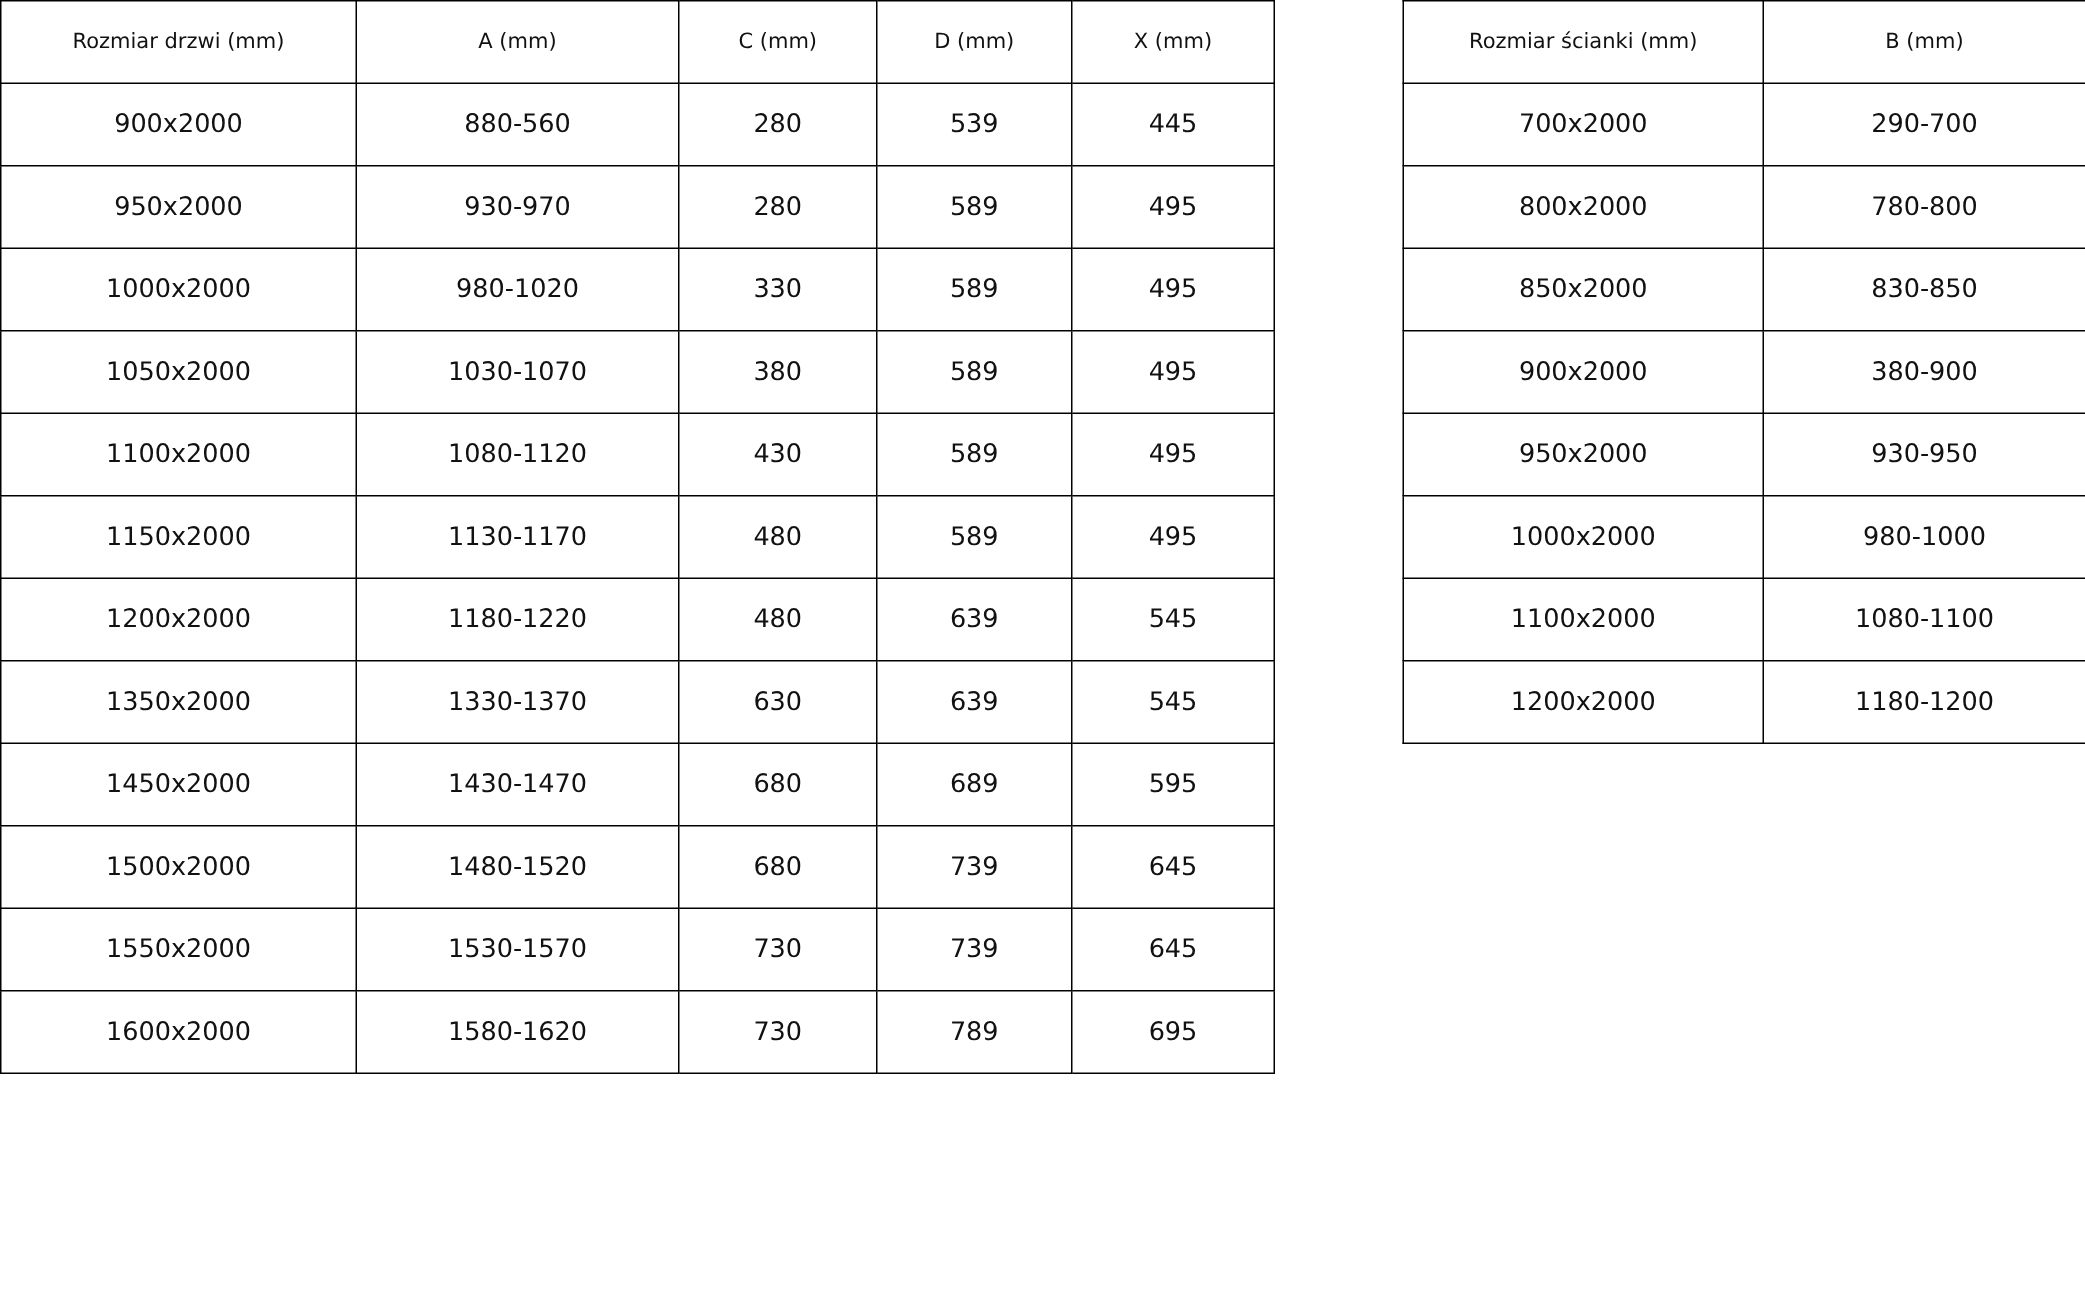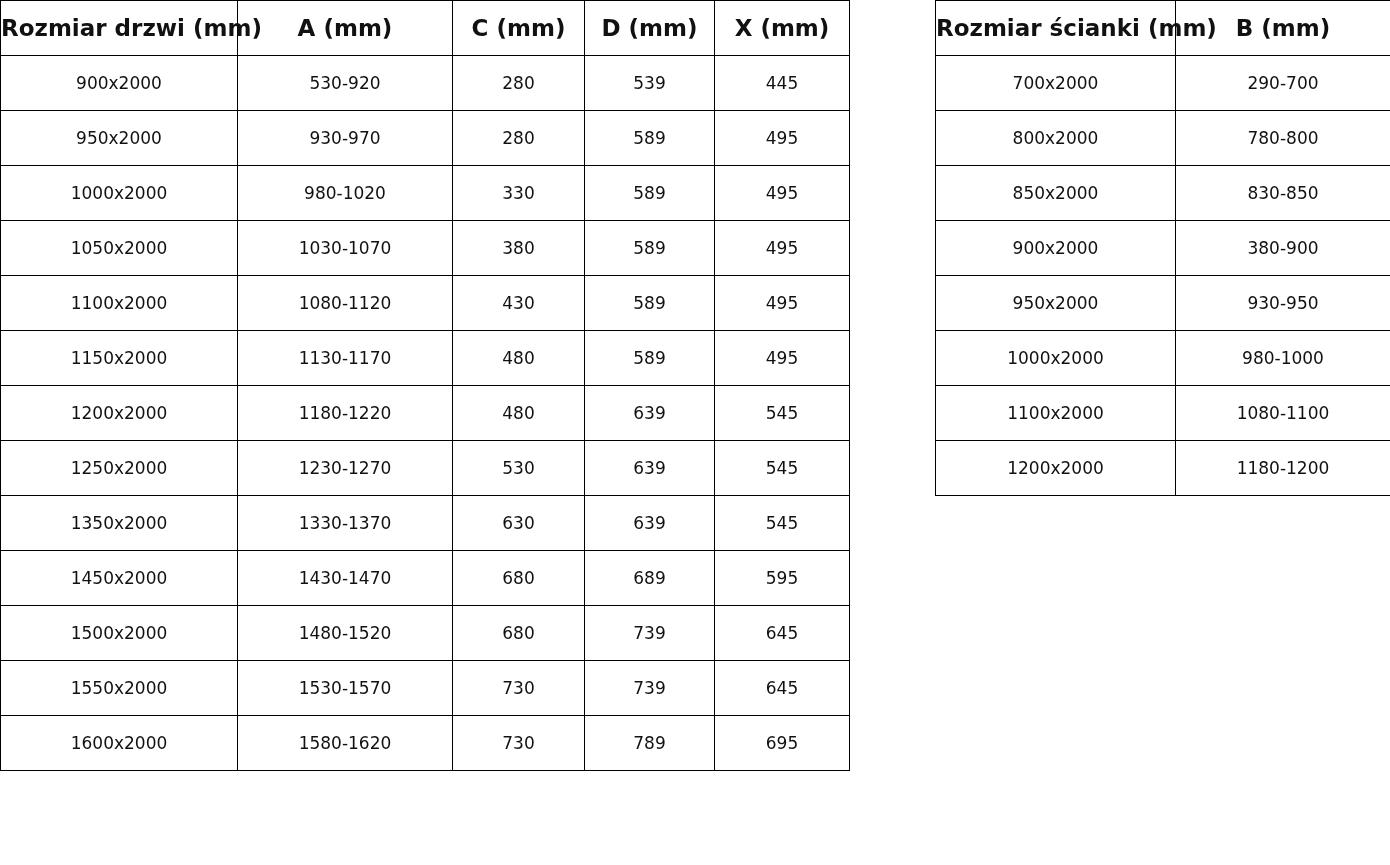--- a/index.html
+++ b/index.html
@@ -30,22 +30,22 @@
     vertical-align: middle;
     font-size: 17px;
     font-weight: normal;
     padding: 0;
     height: 54px;
     line-height: 54px;
     white-space: nowrap;
     color: #111111;
   }
   table.grid th {
-    font-weight: bold;
-    font-size: 23px;
+    font-weight: normal;
+    font-size: 14px;
     height: 54px;
     line-height: 54px;
   }
   
   #doors-table {
     position: absolute;
     left: 0px;
     top: 0px;
     width: 849px;
   }
@@ -83,21 +83,21 @@
         <th>Rozmiar drzwi (mm)</th>
         <th>A (mm)</th>
         <th>C (mm)</th>
         <th>D (mm)</th>
         <th>X (mm)</th>
       </tr>
     </thead>
     <tbody>
       <tr>
         <td>900x2000</td>
-        <td>530-920</td>
+        <td>880-560</td>
         <td>280</td>
         <td>539</td>
         <td>445</td>
       </tr>
       <tr>
         <td>950x2000</td>
         <td>930-970</td>
         <td>280</td>
         <td>589</td>
         <td>495</td>
@@ -127,27 +127,20 @@
         <td>1150x2000</td>
         <td>1130-1170</td>
         <td>480</td>
         <td>589</td>
         <td>495</td>
       </tr>
       <tr>
         <td>1200x2000</td>
         <td>1180-1220</td>
         <td>480</td>
-        <td>639</td>
-        <td>545</td>
-      </tr>
-      <tr>
-        <td>1250x2000</td>
-        <td>1230-1270</td>
-        <td>530</td>
         <td>639</td>
         <td>545</td>
       </tr>
       <tr>
         <td>1350x2000</td>
         <td>1330-1370</td>
         <td>630</td>
         <td>639</td>
         <td>545</td>
       </tr>

